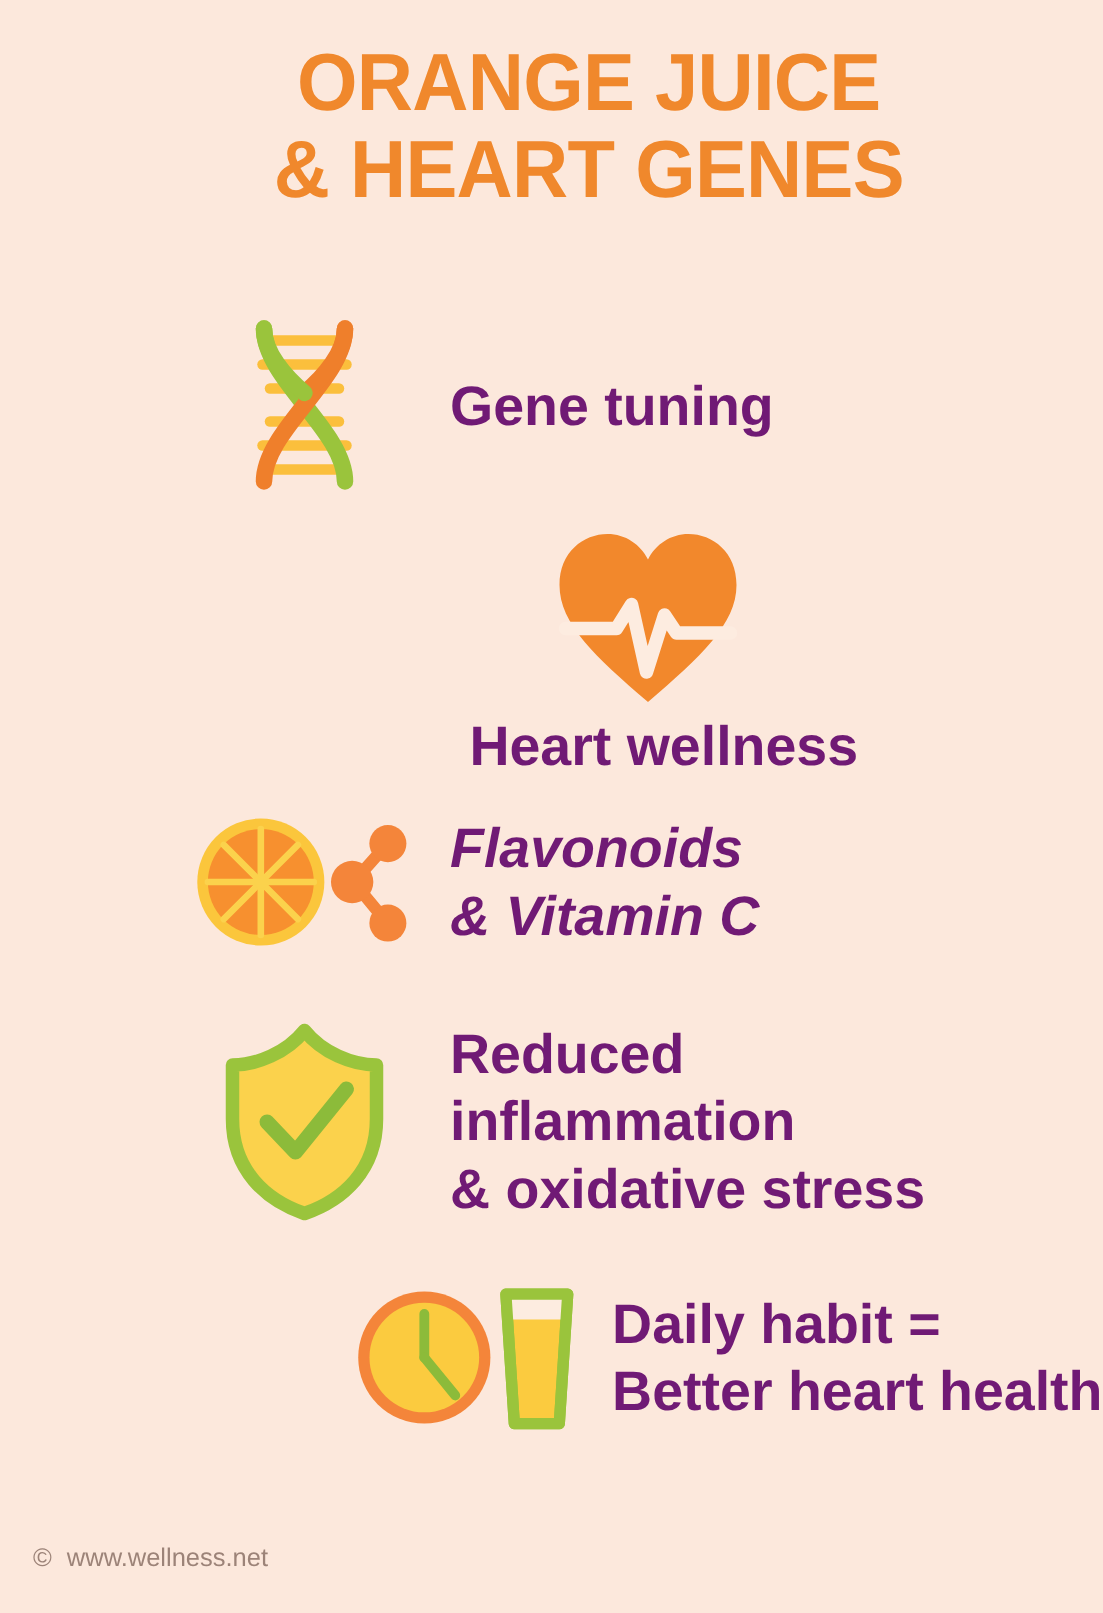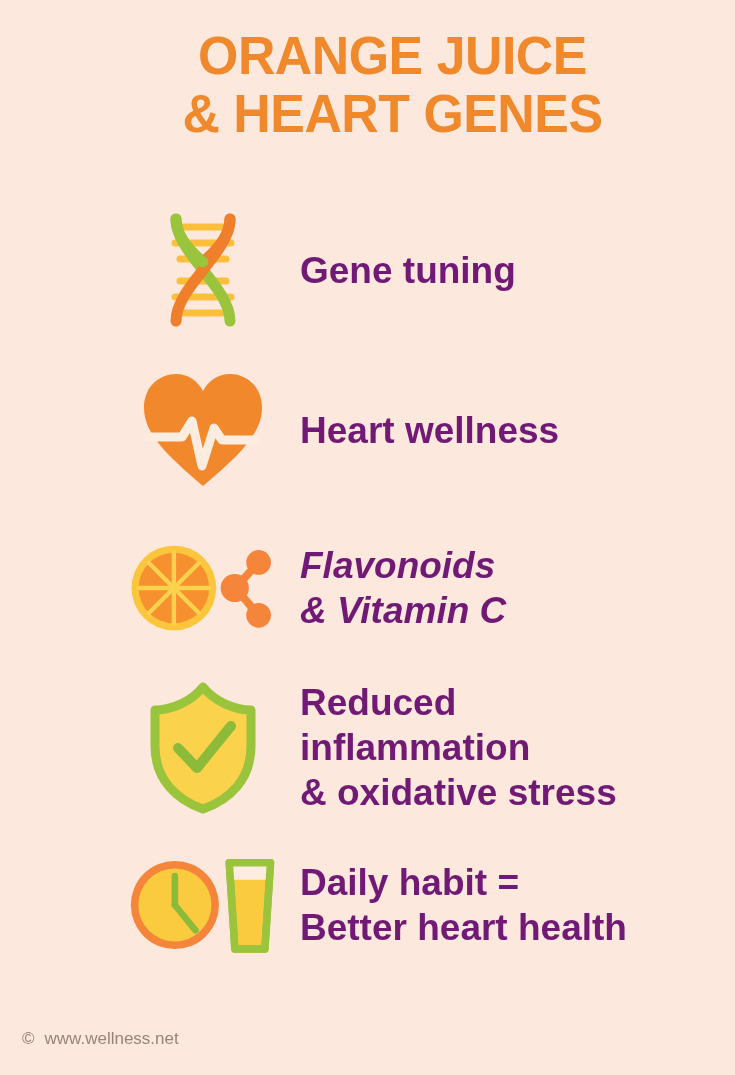--- a/index.html
+++ b/index.html
@@ -69,24 +69,24 @@
     color: #701a75;
     font-family: "Liberation Sans", sans-serif;
     font-weight: bold;
     font-size: 37px;
     line-height: 45px;
     padding-left: 22px;
     white-space: pre-line;
   }
 
   .row-1 { height: 160px; }
-  .row-2 { height: 160px; }
+  .row-2 { height: 160px; flex-direction: column; }
   .row-3 { height: 155px; font-style: italic; }
   .row-4 { height: 165px; }
-  .row-5 { height: 150px; }
+  .row-5 { height: 150px; justify-content: flex-end; }
 
   
   .footer {
     position: absolute;
     left: 22px;
     bottom: 26px;
     display: flex;
     align-items: center;
     gap: 10px;
     color: #9c8378;

